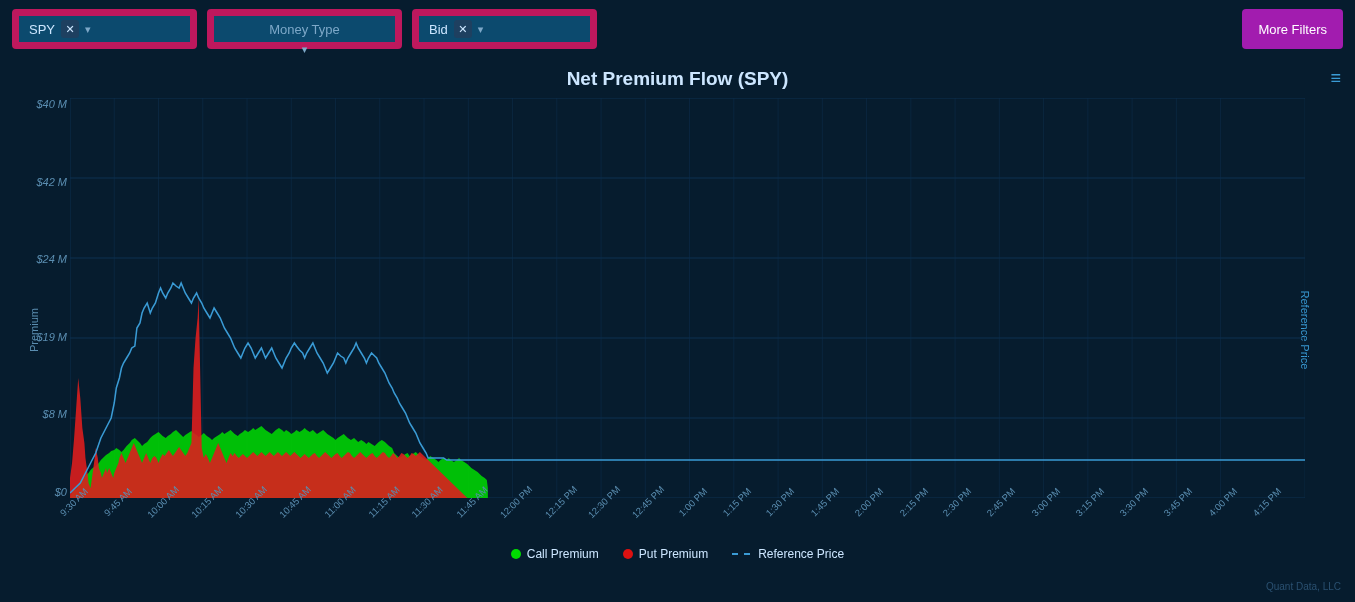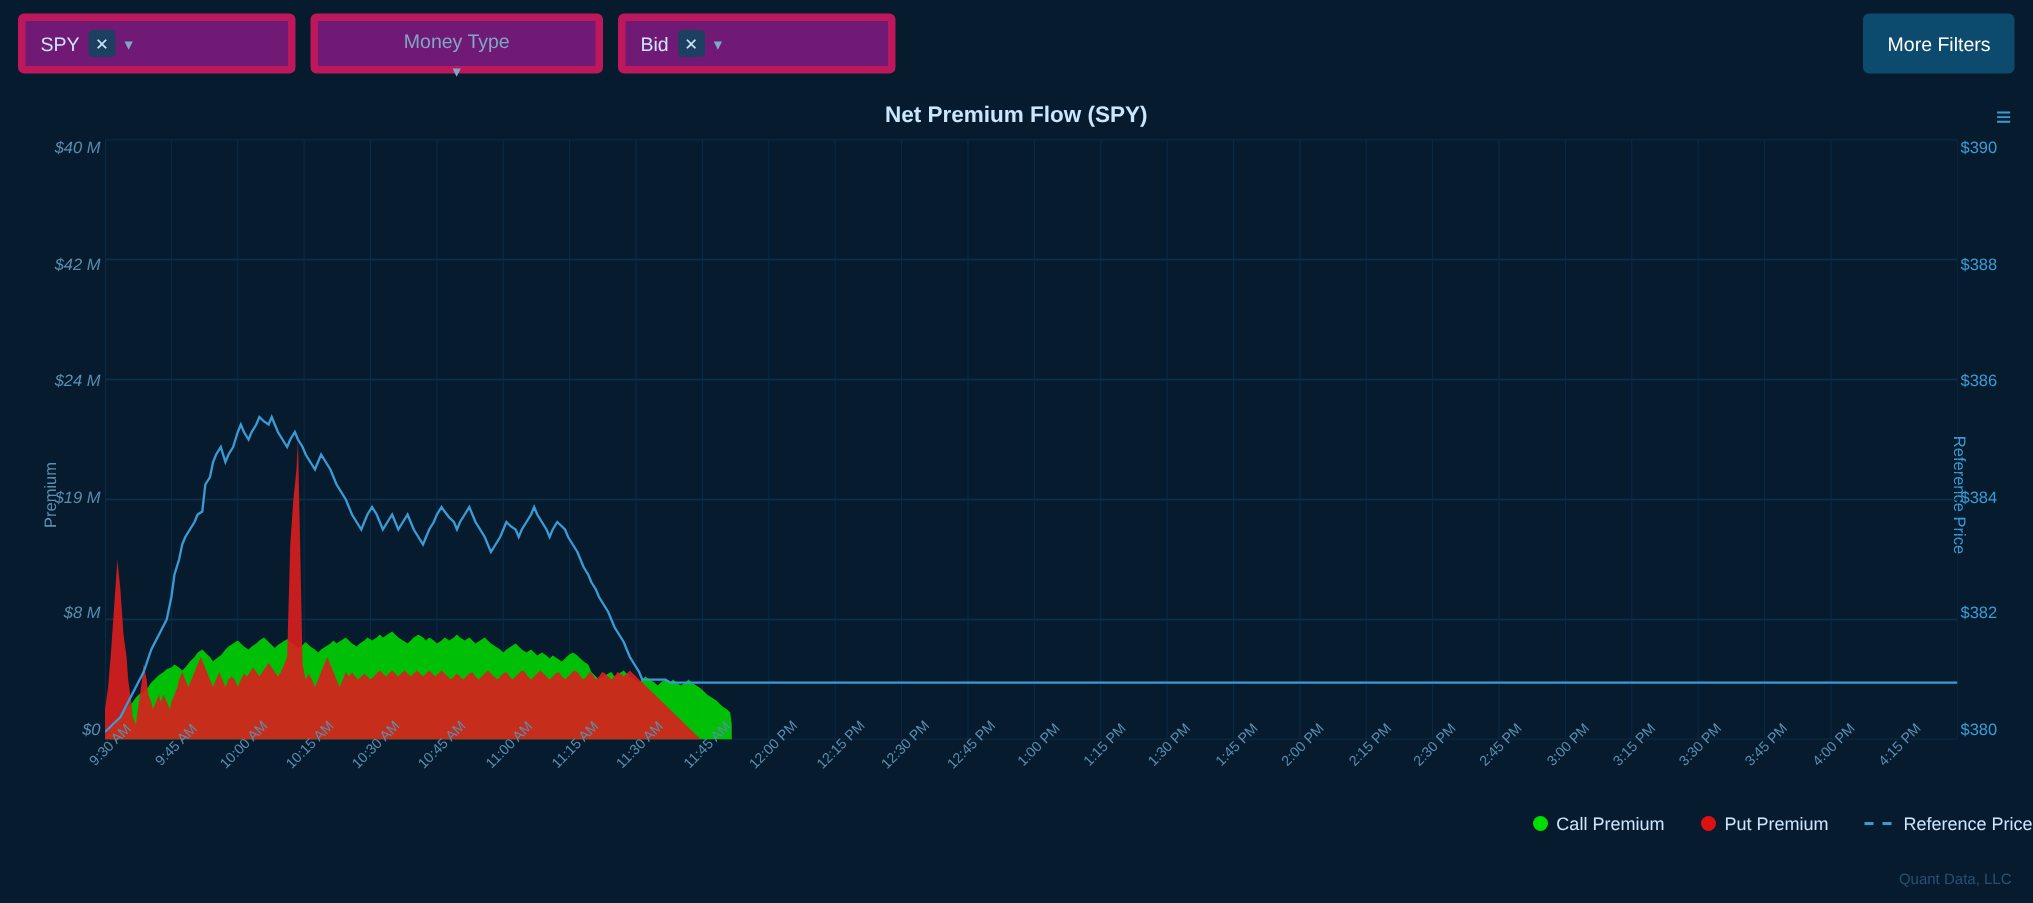--- a/index.html
+++ b/index.html
@@ -13,22 +13,22 @@
     }
     .top-bar {
       display: flex;
       align-items: center;
       padding: 8px 12px;
       gap: 10px;
       background: #061c2e;
       height: 58px;
     }
     .filter-select {
-      background: #701a75;
-      border: 5px solid #be185d;
+      background: #0c4a6e;
+      border: 7px solid #be185d;
       border-radius: 4px;
       color: #cce6ff;
       padding: 6px 10px;
       height: 40px;
       display: flex;
       align-items: center;
       gap: 6px;
       cursor: pointer;
     }
     .filter-select.wide { width: 185px; }
@@ -47,38 +47,38 @@
       font-size: 11px;
       color: #cce6ff;
       cursor: pointer;
     }
     .chevron {
       font-size: 11px;
       color: #7da8c8;
     }
     .more-filters-btn {
       margin-left: auto;
-      background: #0c4a6e;
+      background: #a21caf;
       border: none;
       border-radius: 4px;
       color: #fff;
       padding: 8px 16px;
       font-size: 13px;
       cursor: pointer;
       height: 40px;
     }
     .chart-container {
       position: relative;
       width: 100%;
       height: 544px;
       padding: 0 0 0 0;
     }
     .chart-title {
       text-align: center;
-      font-size: 15px;
+      font-size: 19px;
       font-weight: bold;
       color: #cce6ff;
       padding: 10px 0 4px;
     }
     .menu-icon {
       position: absolute;
       top: 10px;
       right: 14px;
       color: #3a9bd5;
       font-size: 18px;
@@ -103,21 +103,21 @@
       white-space: nowrap;
     }
     .x-label {
       text-align: center;
       font-size: 12px;
       color: #3a9bd5;
       margin-top: 30px;
     }
     .legend {
       display: flex;
-      justify-content: flex-end;
+      justify-content: center;
       align-items: center;
       gap: 24px;
       margin-top: 8px;
       font-size: 12px;
       color: #cce6ff;
     }
     .legend-item {
       display: flex;
       align-items: center;
       gap: 6px;
@@ -180,28 +180,20 @@
     <div style="position:absolute; left:-68px; top:0; width:65px; height:100%; display:flex; flex-direction:column; justify-content:space-between; align-items:flex-end; font-size:11px; color:#5a8db0;font-style:italic;">
       <span>$40 M</span>
       <span>$42 M</span>
       <span>$24 M</span>
       <span>$19 M</span>
       <span>$8 M</span>
       <span>$0</span>
     </div>
 
     
-    <div style="position:absolute; right:-50px; top:0; width:48px; height:100%; display:flex; flex-direction:column; justify-content:space-between; align-items:flex-start; font-size:11px; color:#3a9bd5;">
-      <span>$390</span>
-      <span>$388</span>
-      <span>$386</span>
-      <span>$384</span>
-      <span>$382</span>
-      <span>$380</span>
-    </div>
 
     <svg class="main-chart" viewBox="0 0 1200 400" preserveAspectRatio="none">
 
       <line x1="0" y1="0" x2="1200" y2="0" stroke="#0d3050" stroke-width="1"></line>
       <line x1="0" y1="80" x2="1200" y2="80" stroke="#0d3050" stroke-width="1"></line>
       <line x1="0" y1="160" x2="1200" y2="160" stroke="#0d3050" stroke-width="1"></line>
       <line x1="0" y1="240" x2="1200" y2="240" stroke="#0d3050" stroke-width="1"></line>
       <line x1="0" y1="320" x2="1200" y2="320" stroke="#0d3050" stroke-width="1"></line>
       <line x1="0" y1="400" x2="1200" y2="400" stroke="#0d3050" stroke-width="1"></line>
 

